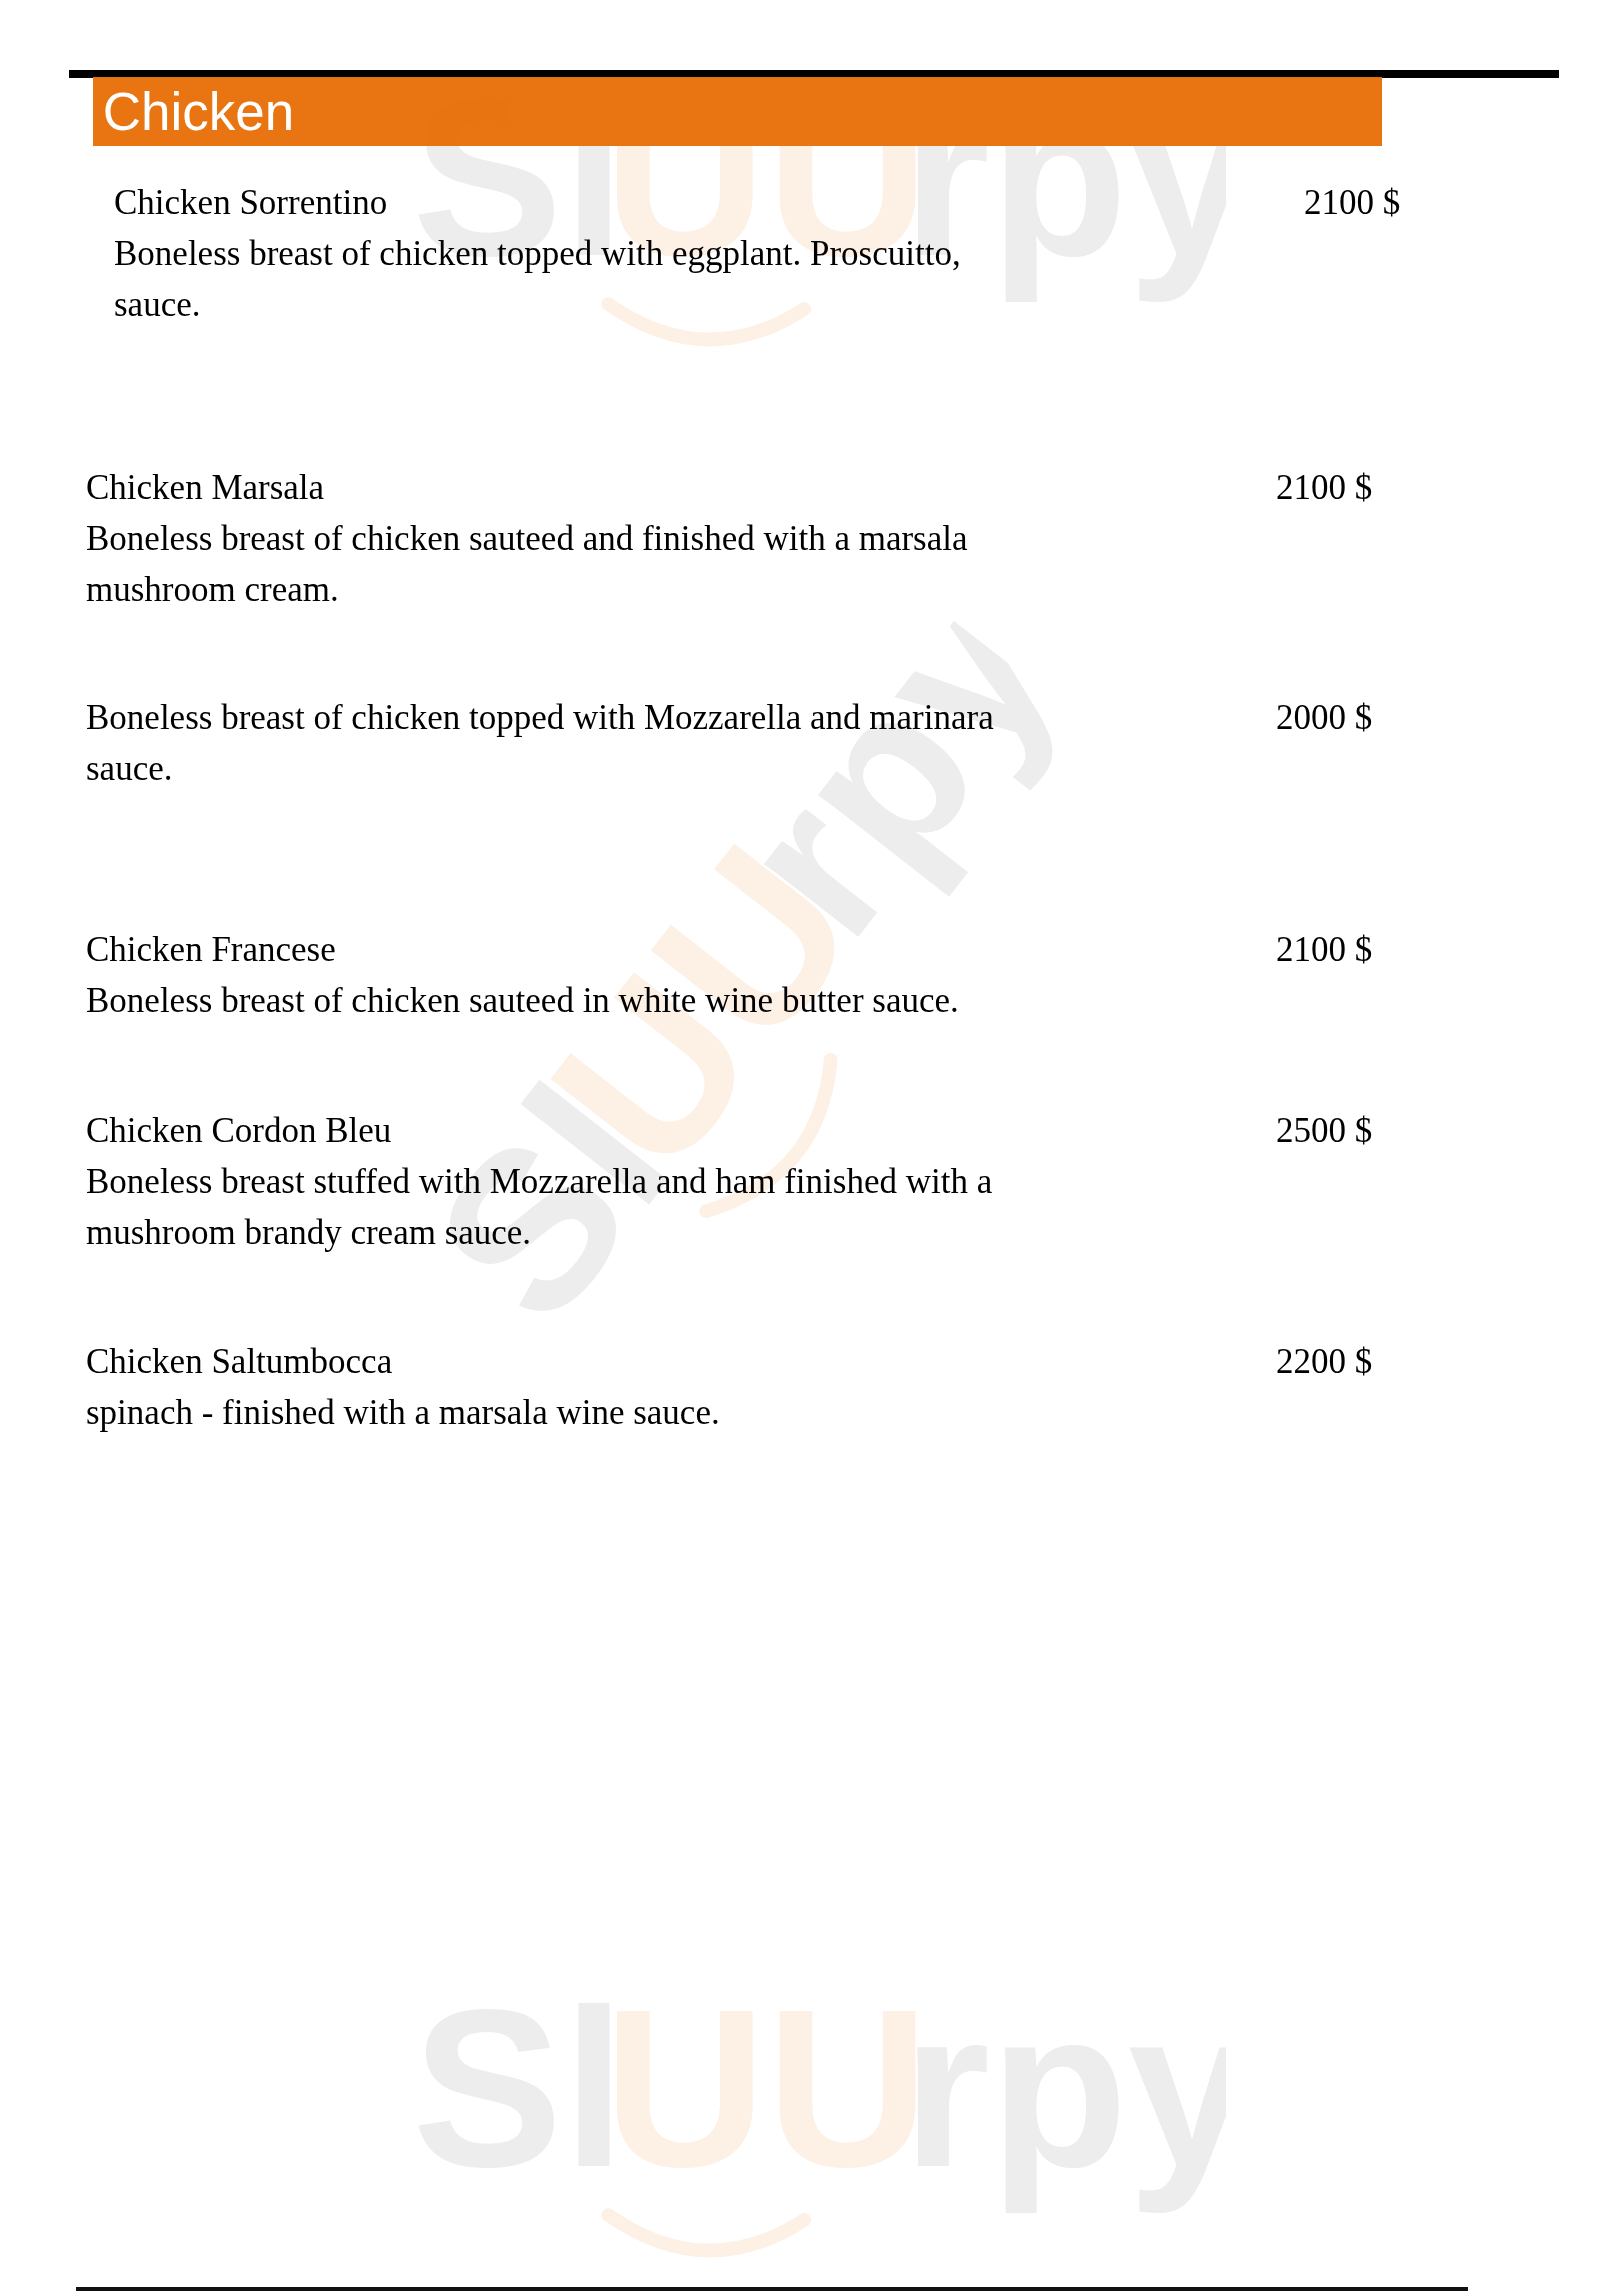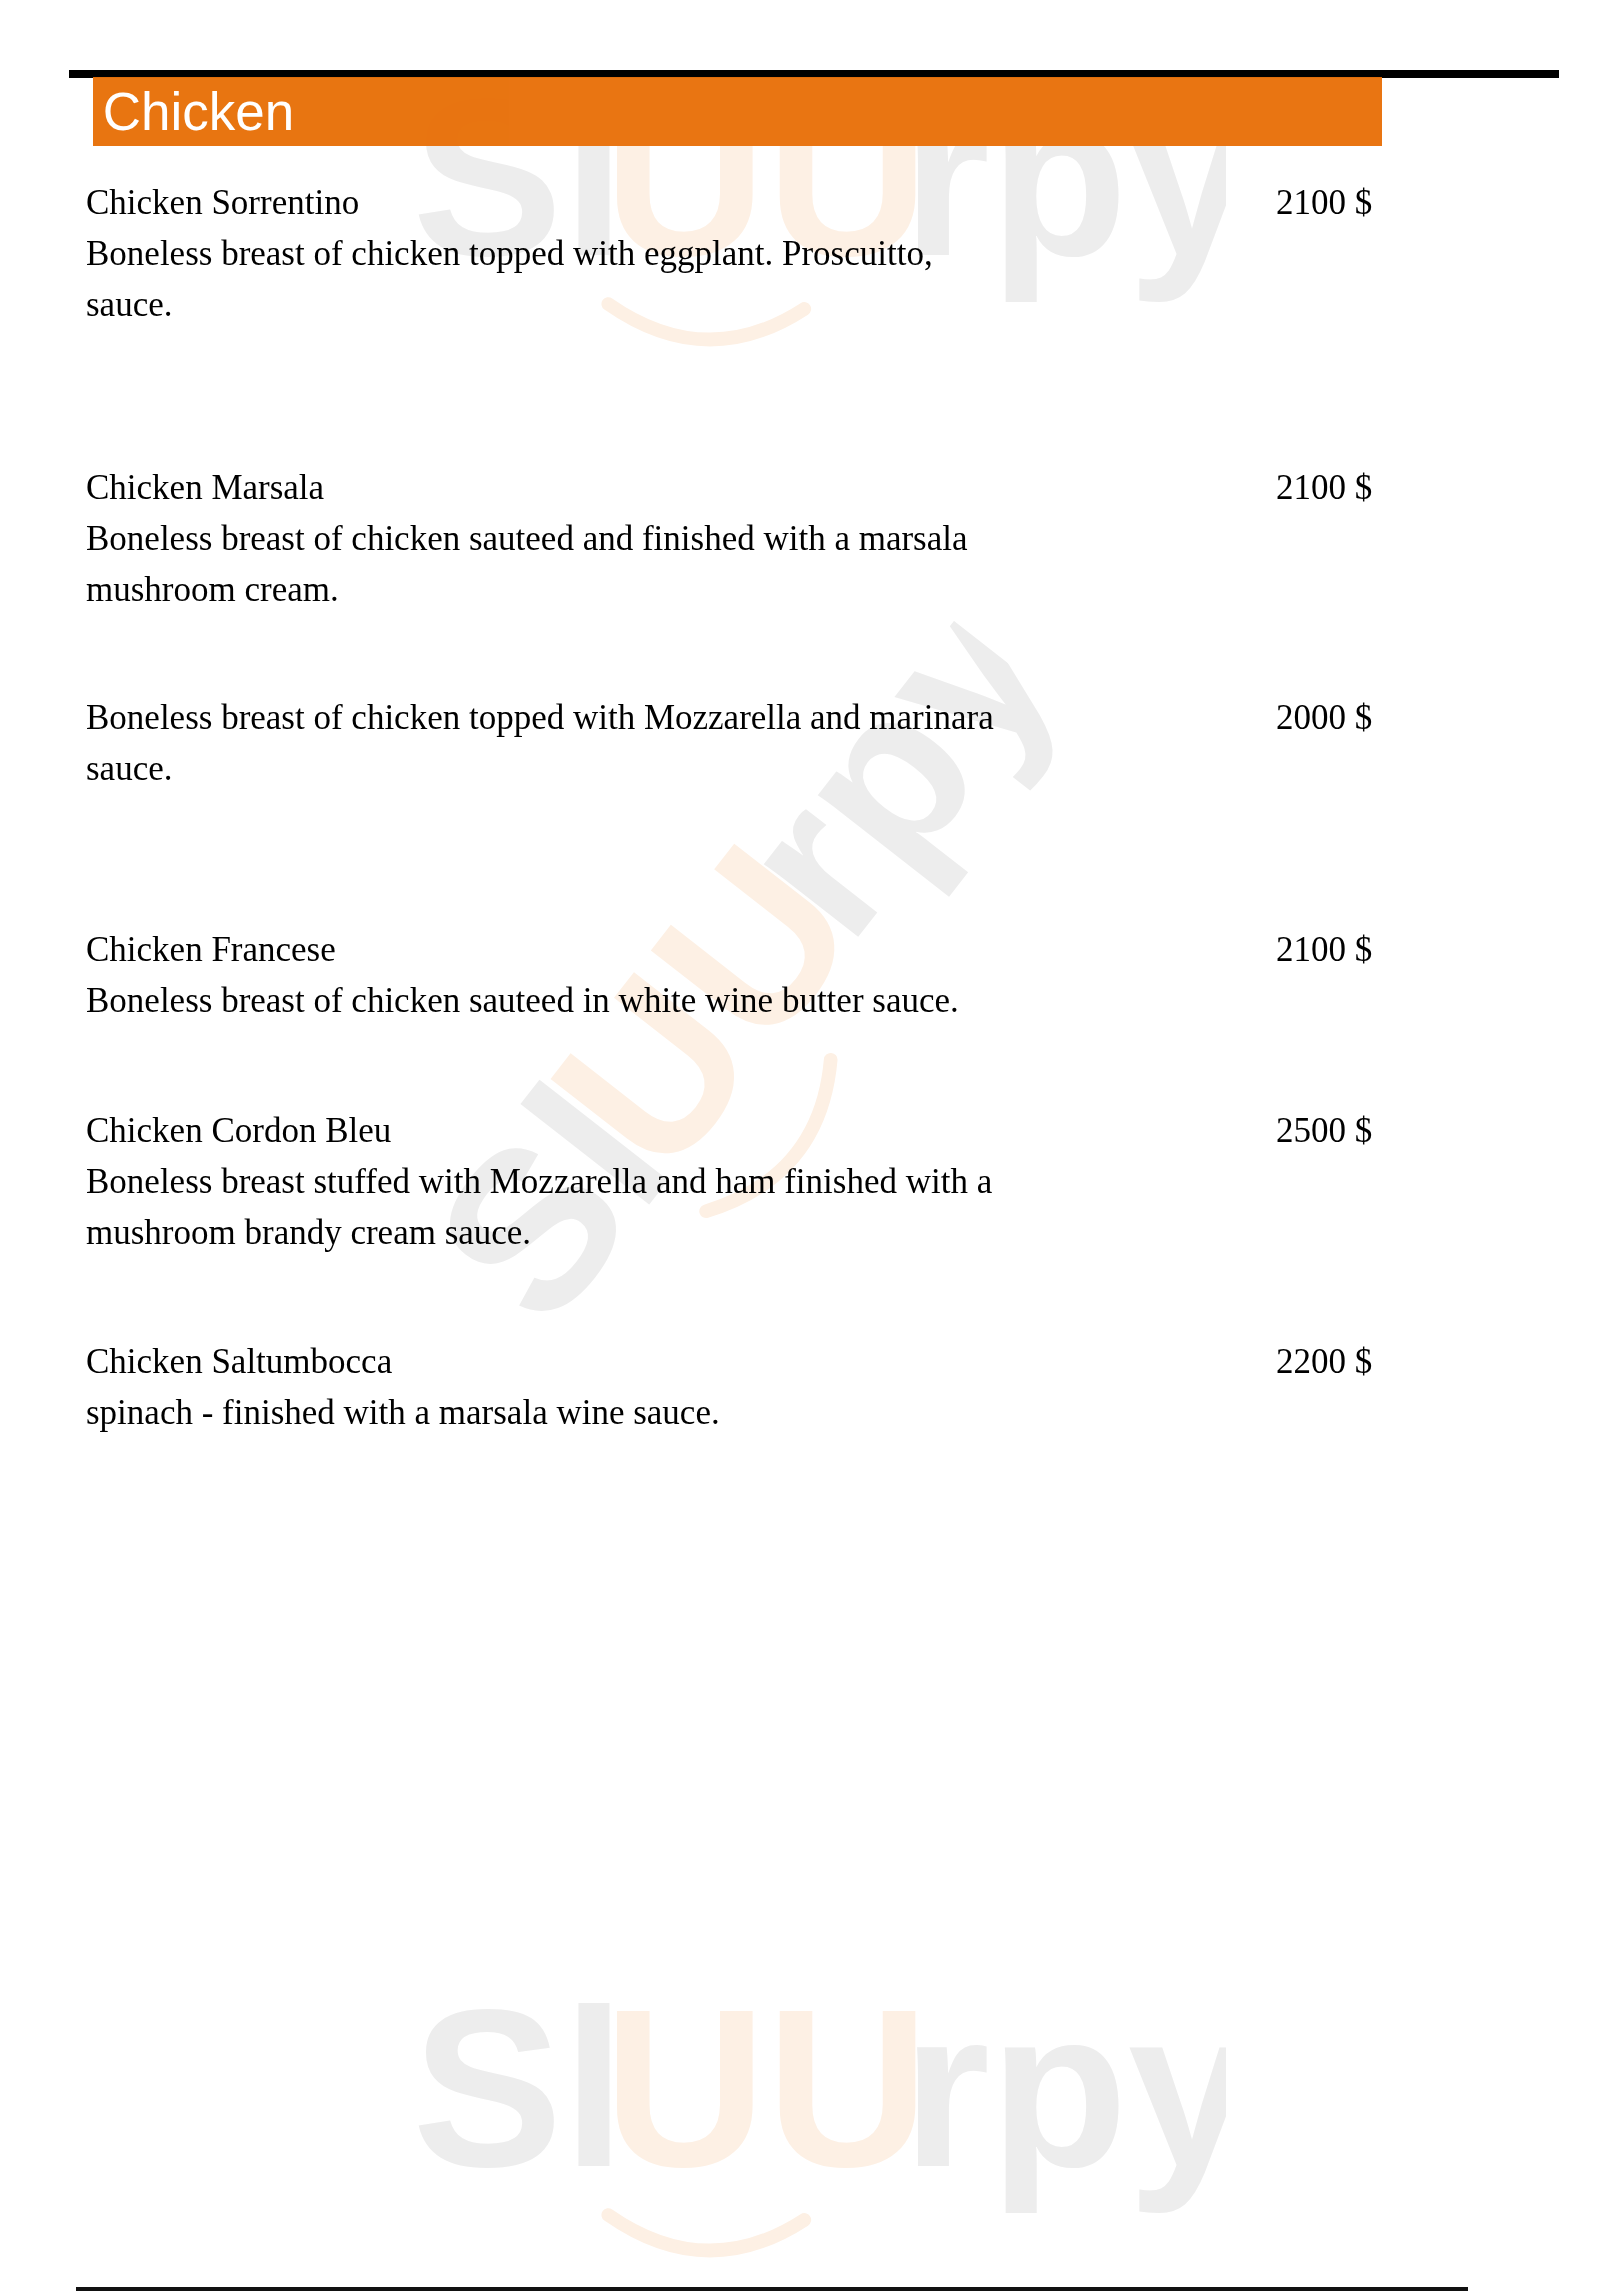--- a/index.html
+++ b/index.html
@@ -122,21 +122,21 @@
 </div>
 
 <div class="page">
 
   <div class="top-rule"></div>
 
   <div class="section-header">
     <span class="section-title">Chicken</span>
   </div>
 
-  <div class="menu-item" style="top:177px;">
+  <div class="menu-item" style="top:177px;margin-left:28px;">
     <div class="item-name">Chicken Sorrentino</div>
     <div class="item-price">2100 $</div>
     <div class="item-desc">
       <div>Boneless breast of chicken topped with eggplant. Proscuitto,</div>
       <div>sauce.</div>
     </div>
   </div>
 
   <div class="menu-item" style="top:462px;">
     <div class="item-name">Chicken Marsala</div>

